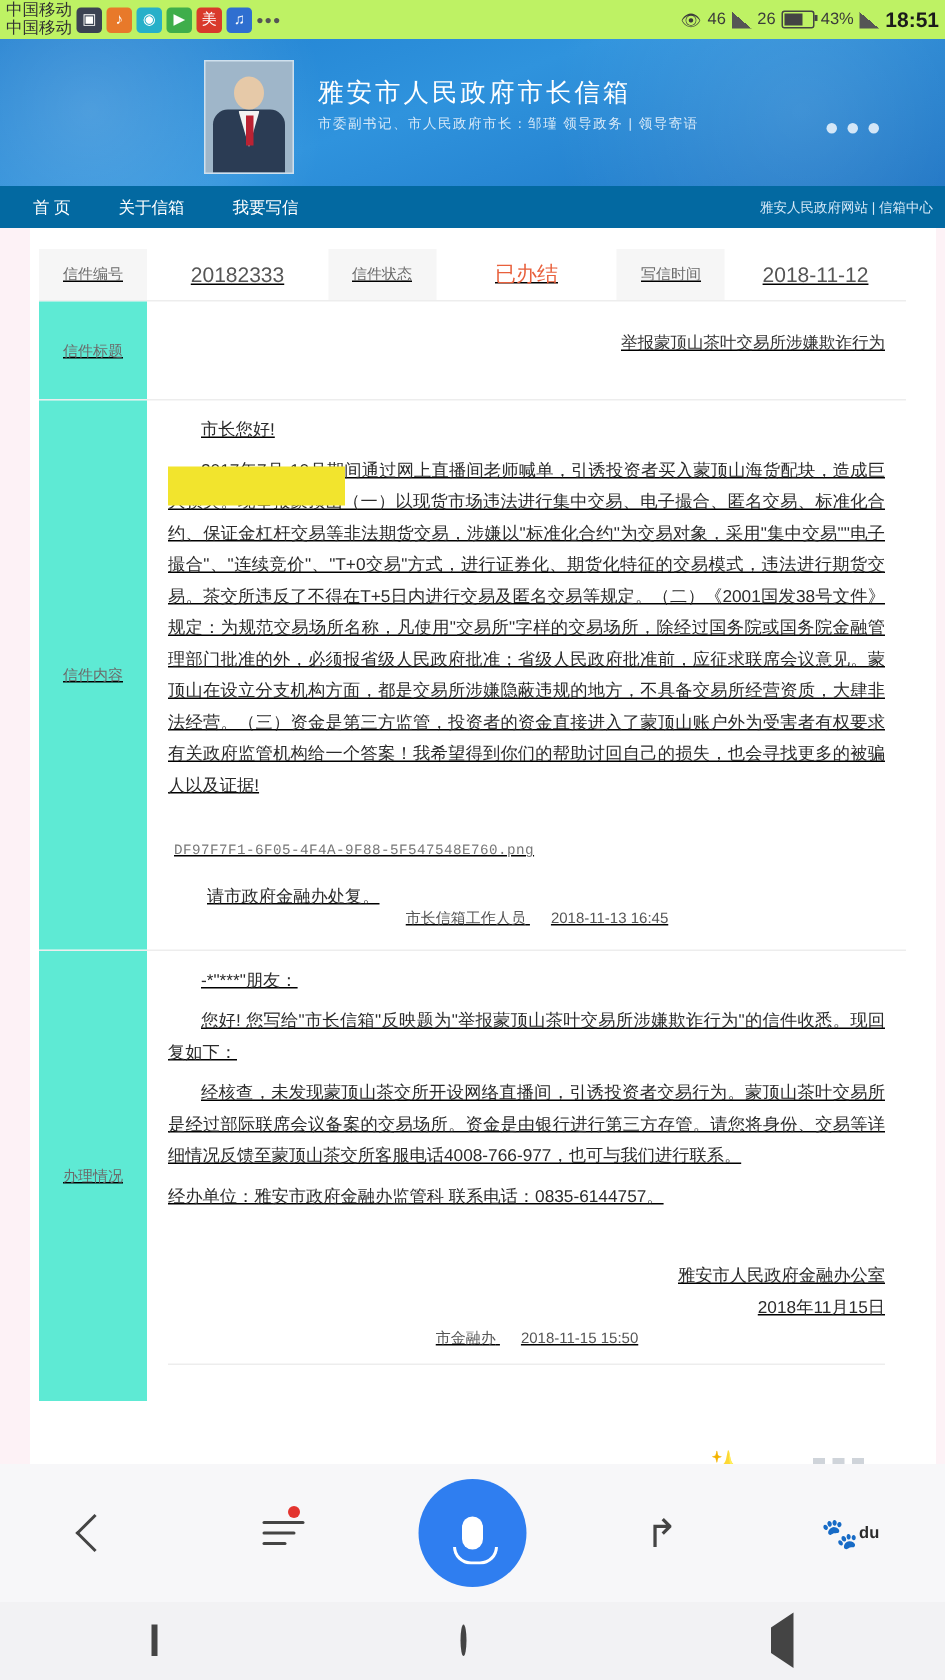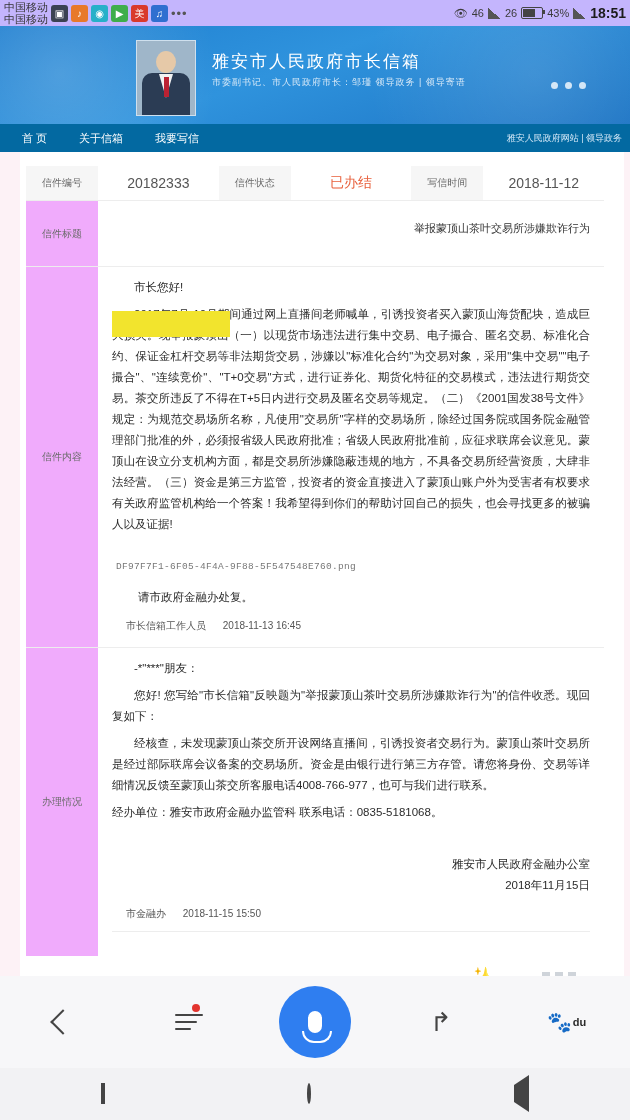--- a/index.html
+++ b/index.html
@@ -5,21 +5,21 @@
   html,body{margin:0;padding:0;}
   body{
     width:630px;height:1120px;
     background:#f0f0f0;
     font-family:"Liberation Sans", sans-serif;
     overflow:hidden;
     position:relative;
   }
   
   .statusbar{
-    height:26px;background:#c4b5fd;display:flex;align-items:center;
+    height:26px;background:#bef264;display:flex;align-items:center;
     font-size:11px;color:#3b3b3b;position:relative;
   }
   .sb-left{display:flex;align-items:center;gap:3px;padding-left:4px;}
   .sb-carrier{font-size:11px;color:#333;line-height:12px;}
   .sb-carrier div{white-space:nowrap;}
   .sb-icon{width:17px;height:17px;border-radius:3px;display:inline-block;
     font-size:10px;color:#fff;text-align:center;line-height:17px;}
   .ic-blue{background:#2f6fd0;}
   .ic-green{background:#3fae4b;}
   .ic-red{background:#d93a2b;}
@@ -56,38 +56,38 @@
   .ban-dots{position:absolute;right:44px;top:56px;display:flex;gap:7px;}
   .ban-dots span{width:7px;height:7px;border-radius:50%;background:#cfe4f6;display:block;}
 
   
   .nav{height:28px;background:#0369a1;display:flex;align-items:center;color:#fff;font-size:11px;position:relative;}
   .nav .item{padding:0 10px;margin-left:12px;}
   .nav .item.active{color:#fff;}
   .nav .right{position:absolute;right:8px;font-size:9px;color:#d6e9f8;}
 
   
-  .sheet{padding:0 26px;background:#fff;}
+  .sheet{padding:0 26px;background:#fff;text-decoration:underline;}
   .meta{display:flex;align-items:stretch;border-bottom:1px solid #ededed;margin-top:14px;}
   .cell-l{width:72px;background:#f6f6f6;color:#6b6b6b;font-size:10px;display:flex;align-items:center;justify-content:center;padding:8px 0;}
   .cell-v{flex:1;font-size:14px;color:#555;display:flex;align-items:center;justify-content:center;padding:8px 0;}
   .cell-v.red{color:#e8603c;}
 
   .block{display:flex;border-bottom:1px solid #ededed;}
-  .block .label{width:72px;background:#f0abfc;color:#6b6b6b;font-size:10px;
+  .block .label{width:72px;background:#5eead4;color:#6b6b6b;font-size:10px;
     display:flex;align-items:center;justify-content:center;text-align:center;}
   .block .body{flex:1;padding:10px 14px 14px 14px;}
 
   .subject{text-align:right;font-size:11px;color:#333;margin:10px 0 16px;}
   .para{font-size:11.5px;color:#2b2b2b;line-height:21px;text-align:justify;margin:0 0 6px;}
   .indent{text-indent:22px;}
   .redact{position:absolute;background:#f2e42d;}
   .attach{font-size:9.5px;color:#777;letter-spacing:.3px;margin:26px 0 18px 4px;font-family:"Liberation Mono",monospace;}
   .reply-line{font-size:11.5px;color:#2b2b2b;margin:4px 0 0 4px;}
-  .sign{text-align:left;font-size:10px;color:#555;margin-top:14px;}
+  .sign{text-align:center;font-size:10px;color:#555;}
   .sign span{margin-left:14px;}
   .center-line{text-align:right;font-size:11.5px;color:#2b2b2b;margin:6px 0;}
   .divider{height:1px;background:#ededed;margin:10px 0;}
 
   
   .toolbar{position:absolute;left:0;top:976px;width:630px;height:92px;background:#f7f7f9;display:flex;align-items:center;}
   .tb-btn{flex:1;display:flex;align-items:center;justify-content:center;position:relative;height:92px;}
   .chev{width:16px;height:16px;border-left:2px solid #444;border-bottom:2px solid #444;transform:rotate(45deg);}
   .lines span{display:block;width:28px;height:2px;background:#444;margin:5px 0;border-radius:2px;}
   .lines span:nth-child(2){width:22px;}
@@ -161,21 +161,21 @@
         <span></span>
         <span></span>
         <span></span>
       </div>
   </div>
 
   <div class="nav">
     <div class="item active">首 页</div>
     <div class="item">关于信箱</div>
     <div class="item">我要写信</div>
-    <div class="right">雅安人民政府网站 | 领导政务</div>
+    <div class="right">雅安人民政府网站 | 信箱中心</div>
   </div>
 
   <div class="sheet">
 
     <div class="meta">
       <div class="cell-l">信件编号</div>
       <div class="cell-v">20182333</div>
       <div class="cell-l">信件状态</div>
       <div class="cell-v red">已办结</div>
       <div class="cell-l">写信时间</div>
@@ -203,21 +203,21 @@
         </div>
       </div>
     </div>
 
     <div class="block" style="border-bottom:none;">
       <div class="label">办理情况</div>
       <div class="body">
         <div class="para" style="text-indent:22px;">-*"***"朋友：</div>
         <div class="para indent">您好! 您写给"市长信箱"反映题为"举报蒙顶山茶叶交易所涉嫌欺诈行为"的信件收悉。现回复如下：</div>
         <div class="para indent">经核查，未发现蒙顶山茶交所开设网络直播间，引诱投资者交易行为。蒙顶山茶叶交易所是经过部际联席会议备案的交易场所。资金是由银行进行第三方存管。请您将身份、交易等详细情况反馈至蒙顶山茶交所客服电话4008-766-977，也可与我们进行联系。</div>
-        <div class="para">经办单位：雅安市政府金融办监管科     联系电话：0835-5181068。</div>
+        <div class="para">经办单位：雅安市政府金融办监管科     联系电话：0835-6144757。</div>
         <div class="center-line" style="margin-top:34px;">雅安市人民政府金融办公室</div>
         <div class="center-line">2018年11月15日</div>
         <div class="sign">
           <span>市金融办</span>
           <span>2018-11-15 15:50</span>
         </div>
         <div class="divider"></div>
       </div>
     </div>
 

